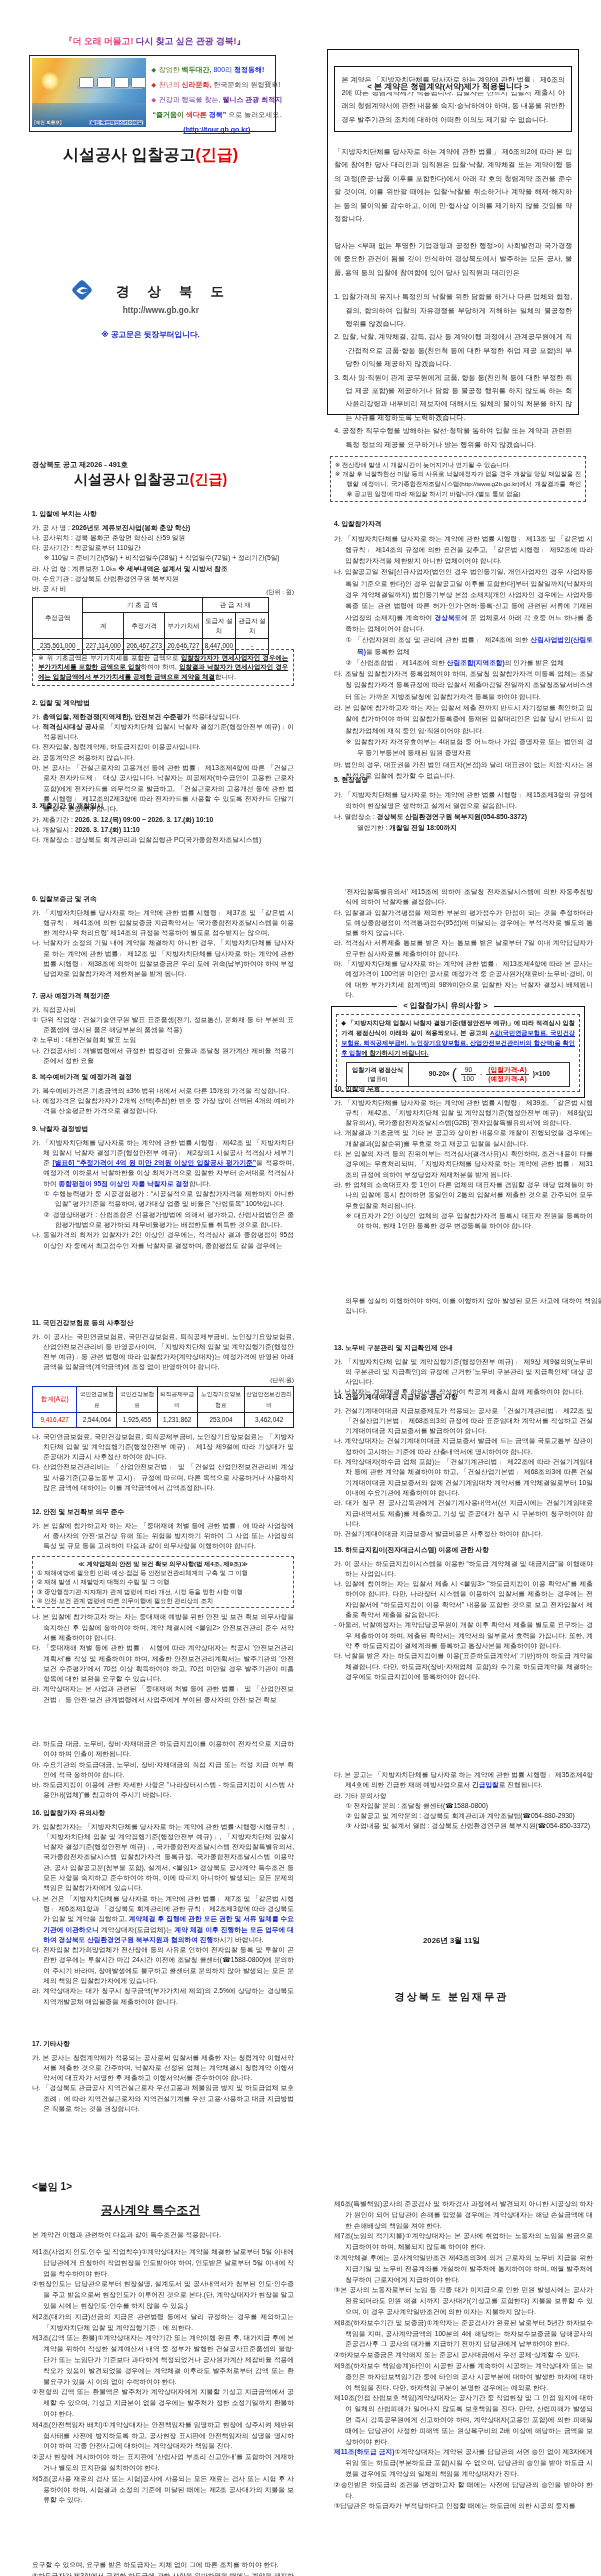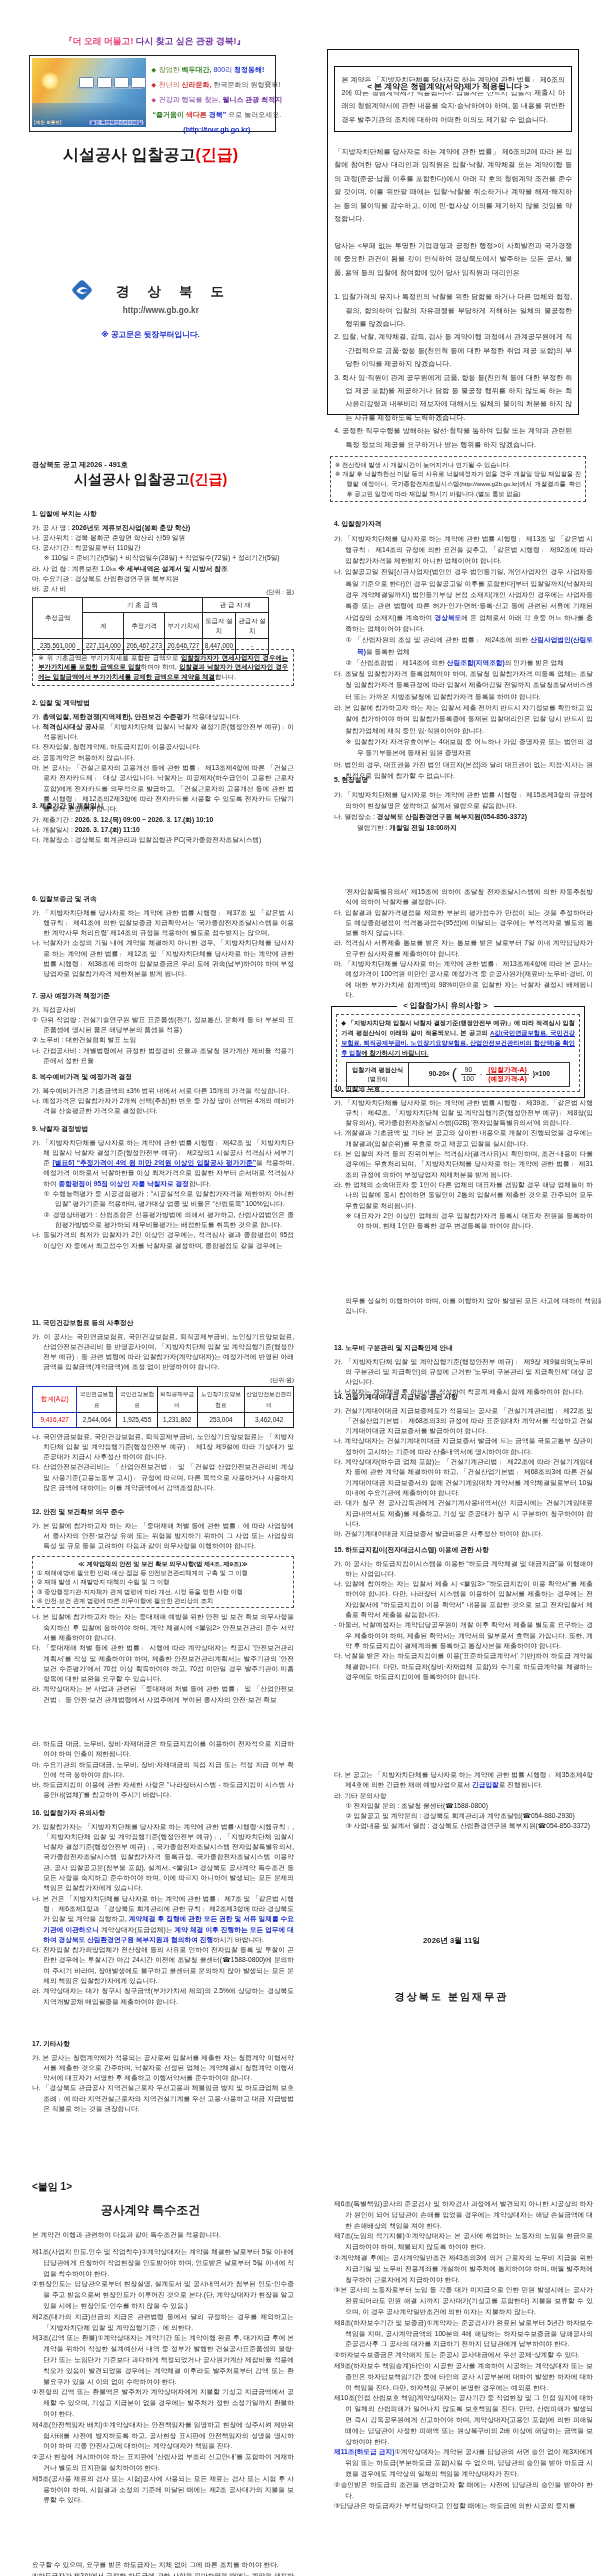--- a/index.html
+++ b/index.html
@@ -4,21 +4,21 @@
 <style>
   html,body{margin:0;padding:0;background:#ffffff;}
   .doc{position:relative;width:602px;height:3581px;background:#fff;
        font-family:"Liberation Sans","DejaVu Sans",sans-serif;color:#1a1a1a;}
   .blk{position:absolute;font-size:6.7px;line-height:10.3px;}
   .ctr{text-align:center;}
   .b{font-weight:bold;}
   .rd{color:#e80000;}
   .blub{color:#1b2ccc;font-weight:bold;}
   .blu-u{color:#1b2ccc;font-weight:bold;text-decoration:underline;}
-  .u{}
+  .u{text-decoration:underline;}
   .bu{font-weight:bold;text-decoration:underline;}
   .h{font-weight:bold;margin:5.2px 0 3.1px 0;}
   .it{padding-left:11.3px;text-indent:-11.3px;margin:0;}
   .it2{padding-left:23px;text-indent:-11.3px;margin:0;}
   .jt{text-align:justify;}
   .lh22{line-height:11.3px;}
   .lh21{line-height:10.8px;}
   .lh26{line-height:13.4px;}
   table.t{border-collapse:collapse;width:100%;}
   table.t td,table.t th{border:0.6px solid #222;text-align:center;

